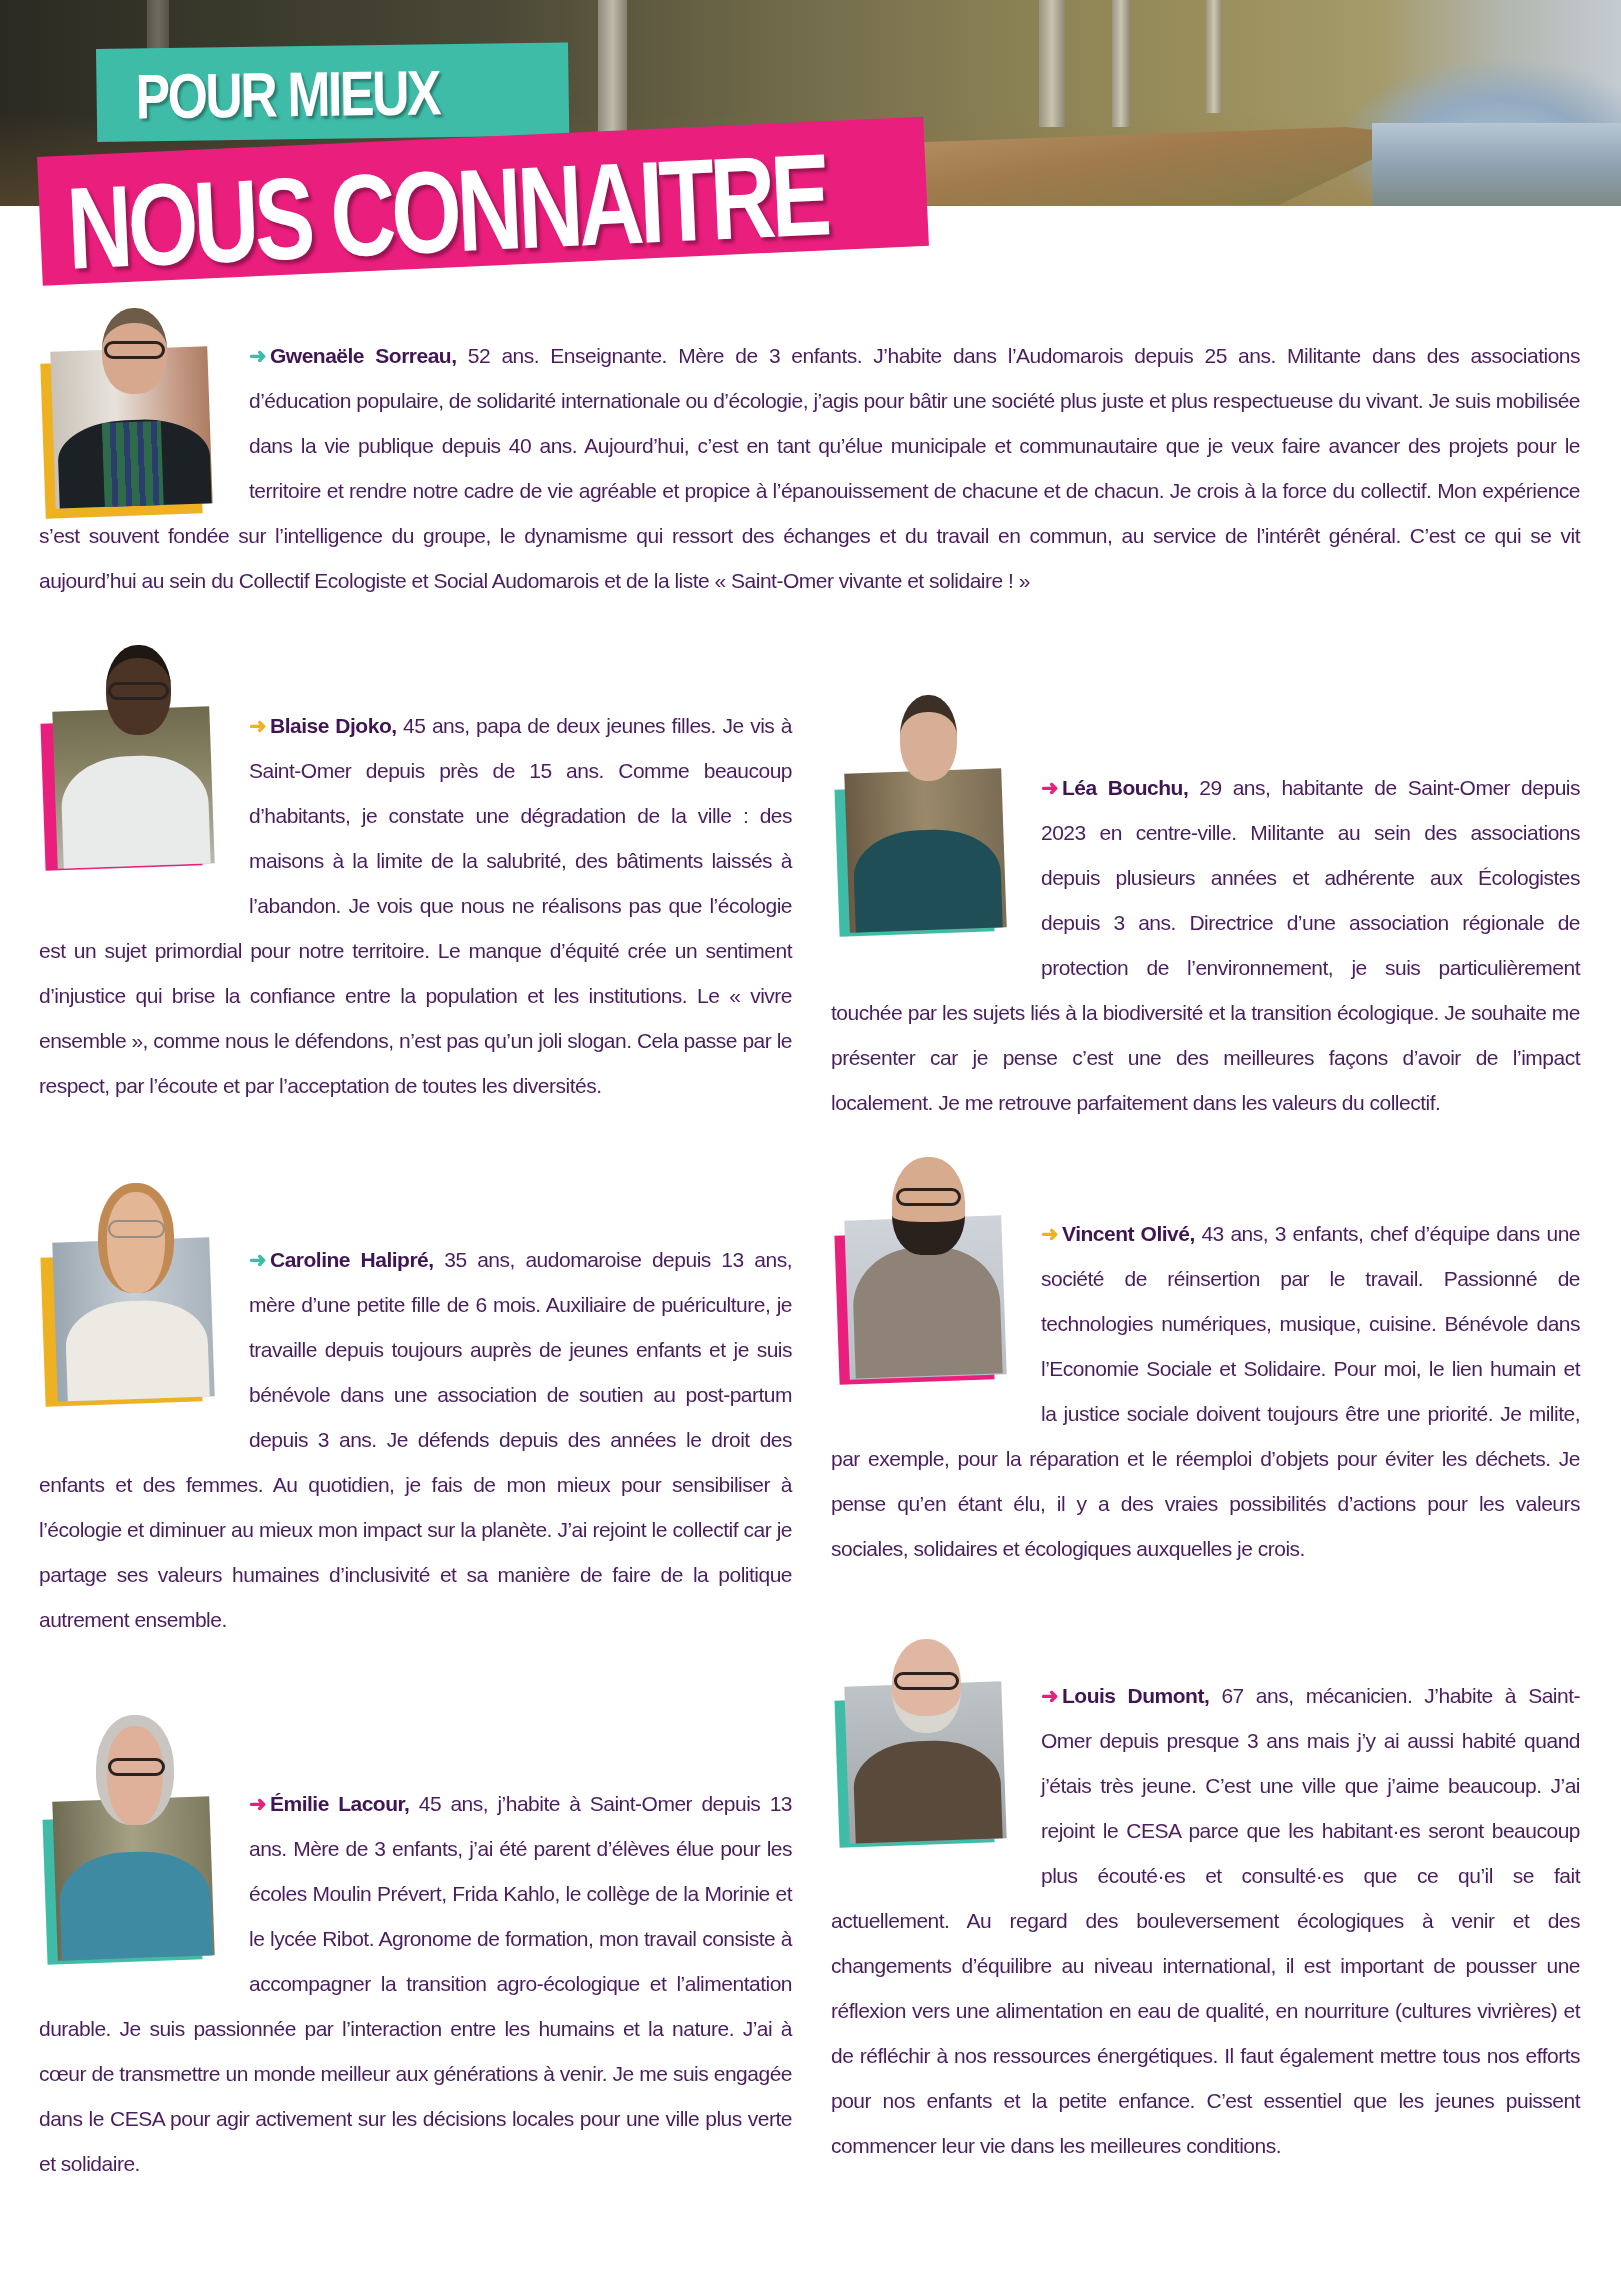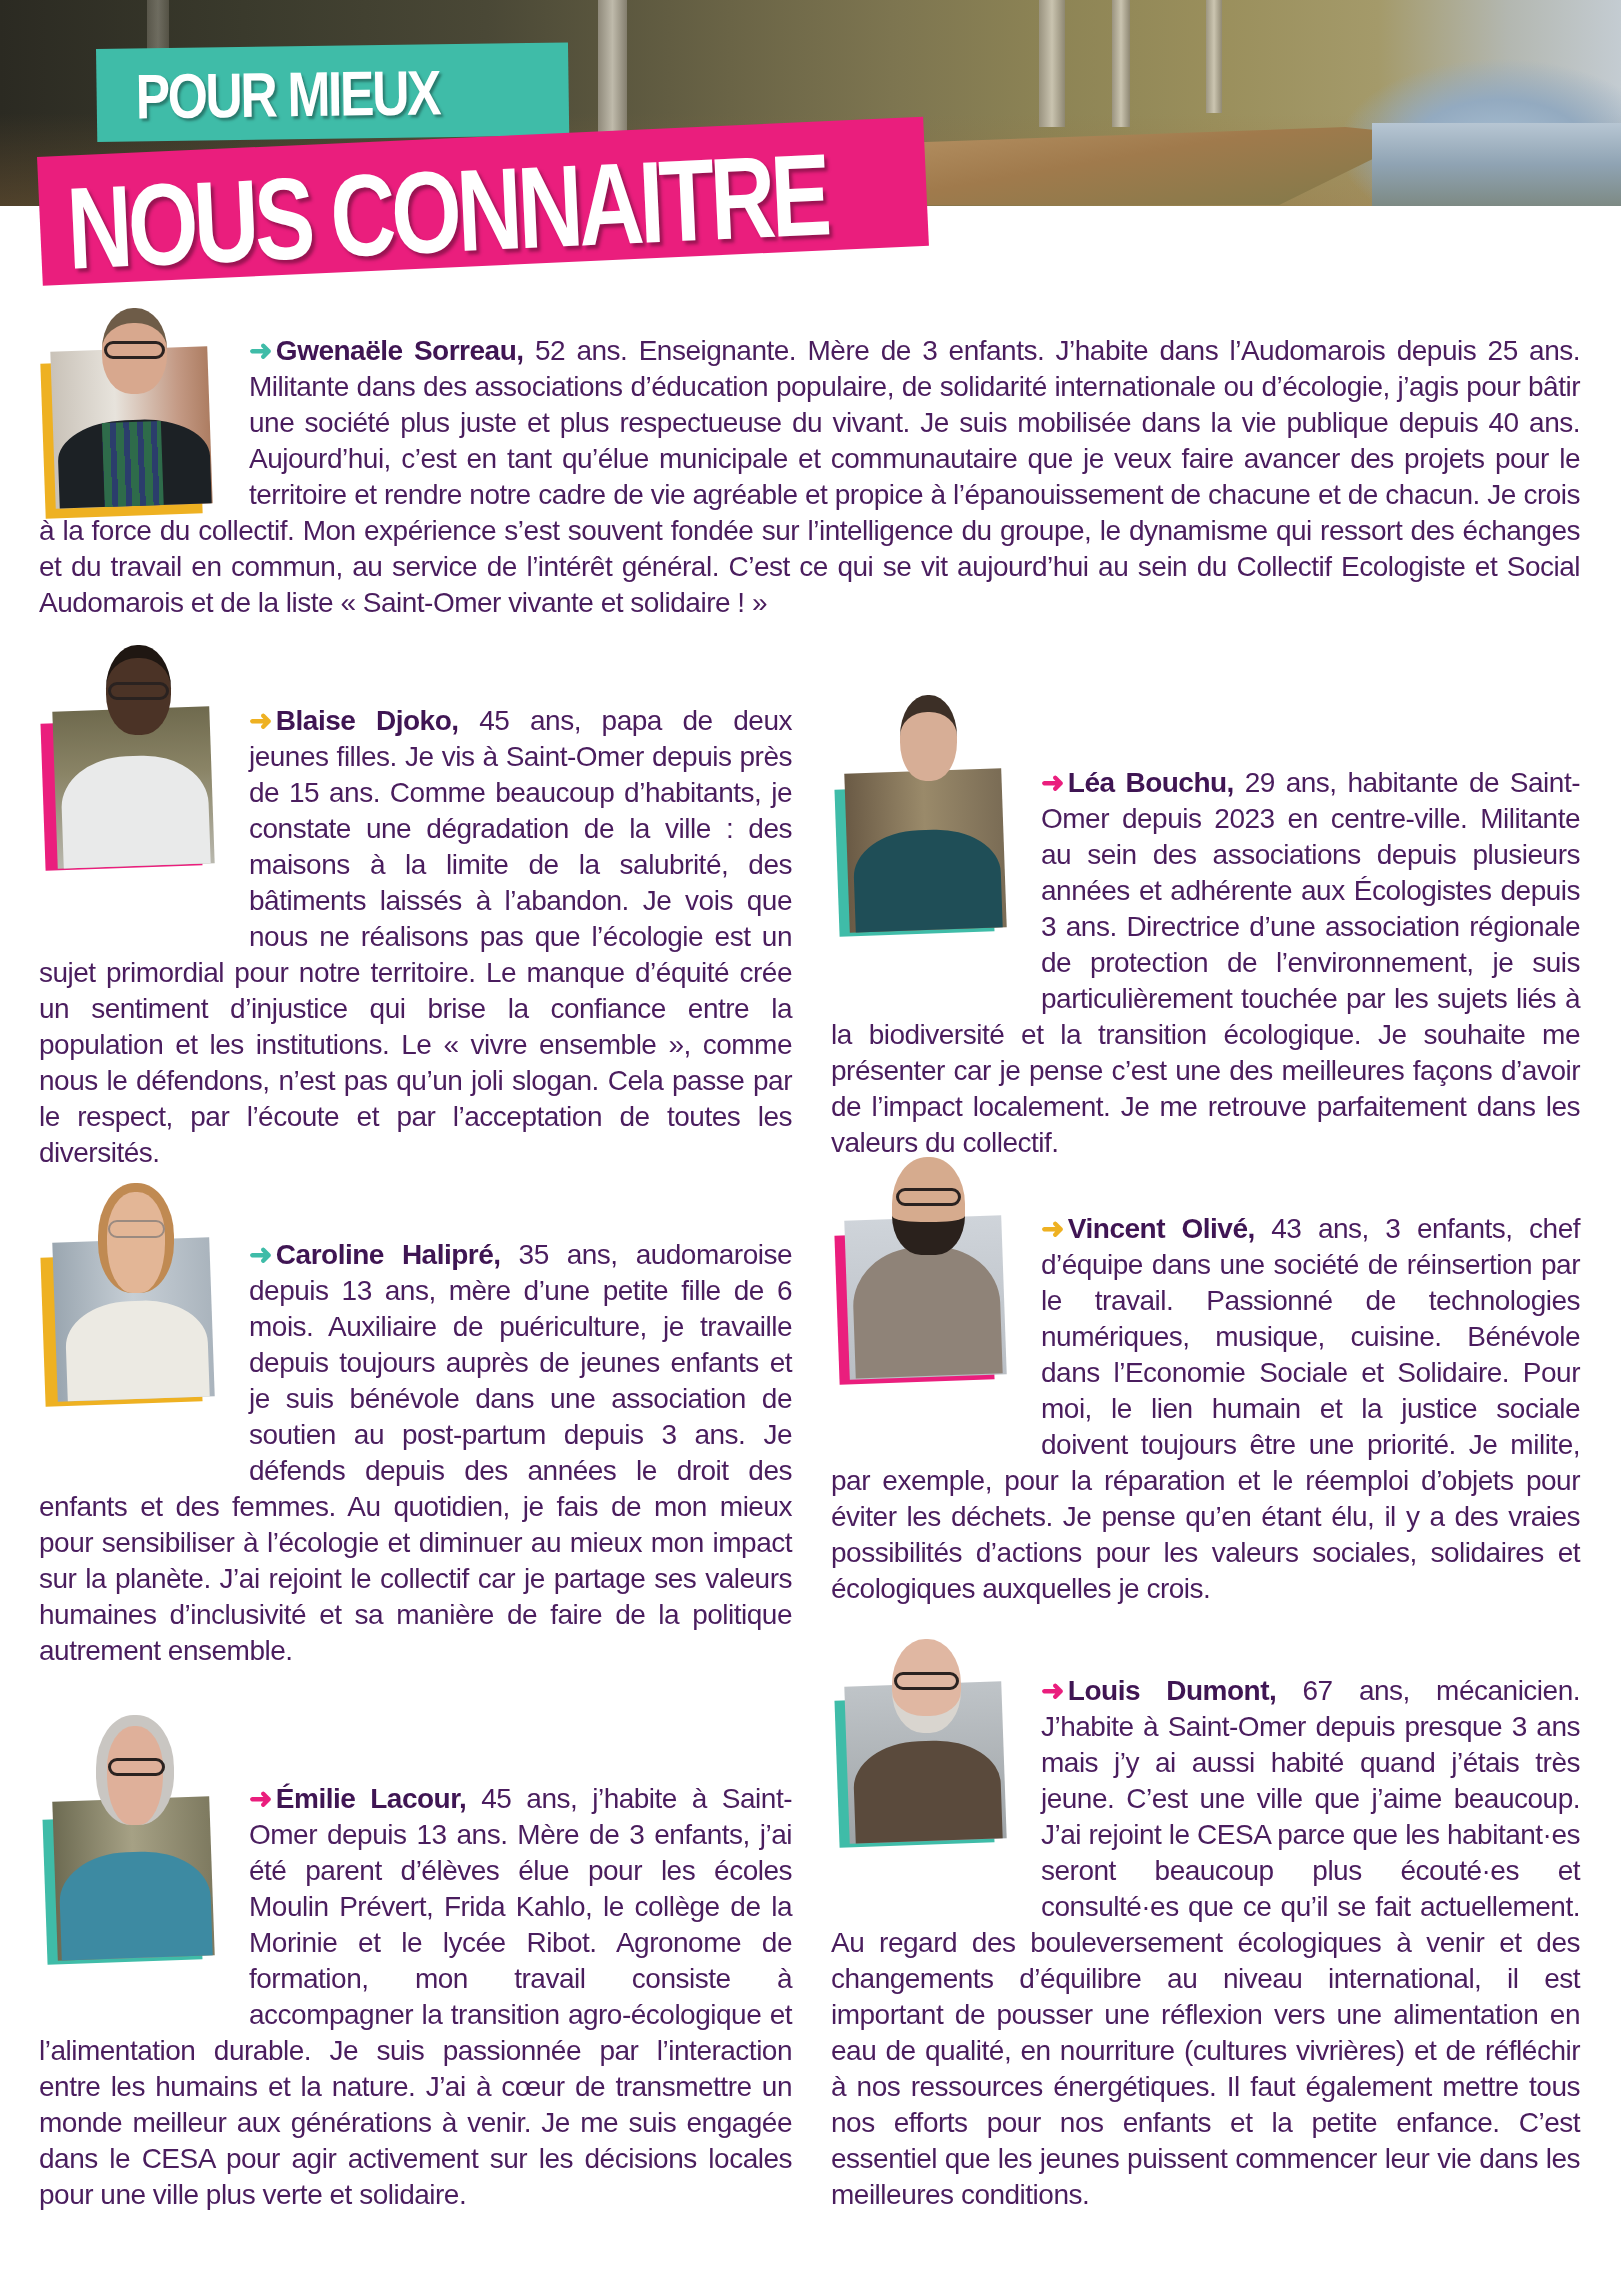--- a/index.html
+++ b/index.html
@@ -38,21 +38,21 @@
   .title-main span {
     position: absolute; left: 27.4px; top: 5.9px; font-family: "Liberation Sans", sans-serif;
     font-weight: 700; font-size: 116px; color: #ffffff; letter-spacing: -5.9px;
     transform: scaleX(0.78); transform-origin: left top; white-space: nowrap;
     text-shadow: 3.9px 3.9px 3.9px rgba(0,0,0,0.35);
   }
 
   
   .profile { position: absolute; }
   .profile .text {
-    font-size: 28px; line-height: 36px; text-align: justify; letter-spacing: -0.5px;
+    font-size: 21px; line-height: 45px; text-align: justify; letter-spacing: -0.5px;
     color: #4a1d5e;
   }
   .profile .float-spacer { float: left; }
   .profile .arrow { display: inline-block; font-weight: 700; margin-right: 3.9px; }
   .profile .name { font-weight: 700; color: #3f1553; }
 
   .photo-wrap { position: absolute; }
   .photo-wrap .backdrop { position: absolute; transform: rotate(-2deg); }
   .photo-wrap .frame {
     position: absolute; overflow: visible; transform: rotate(-2deg);

